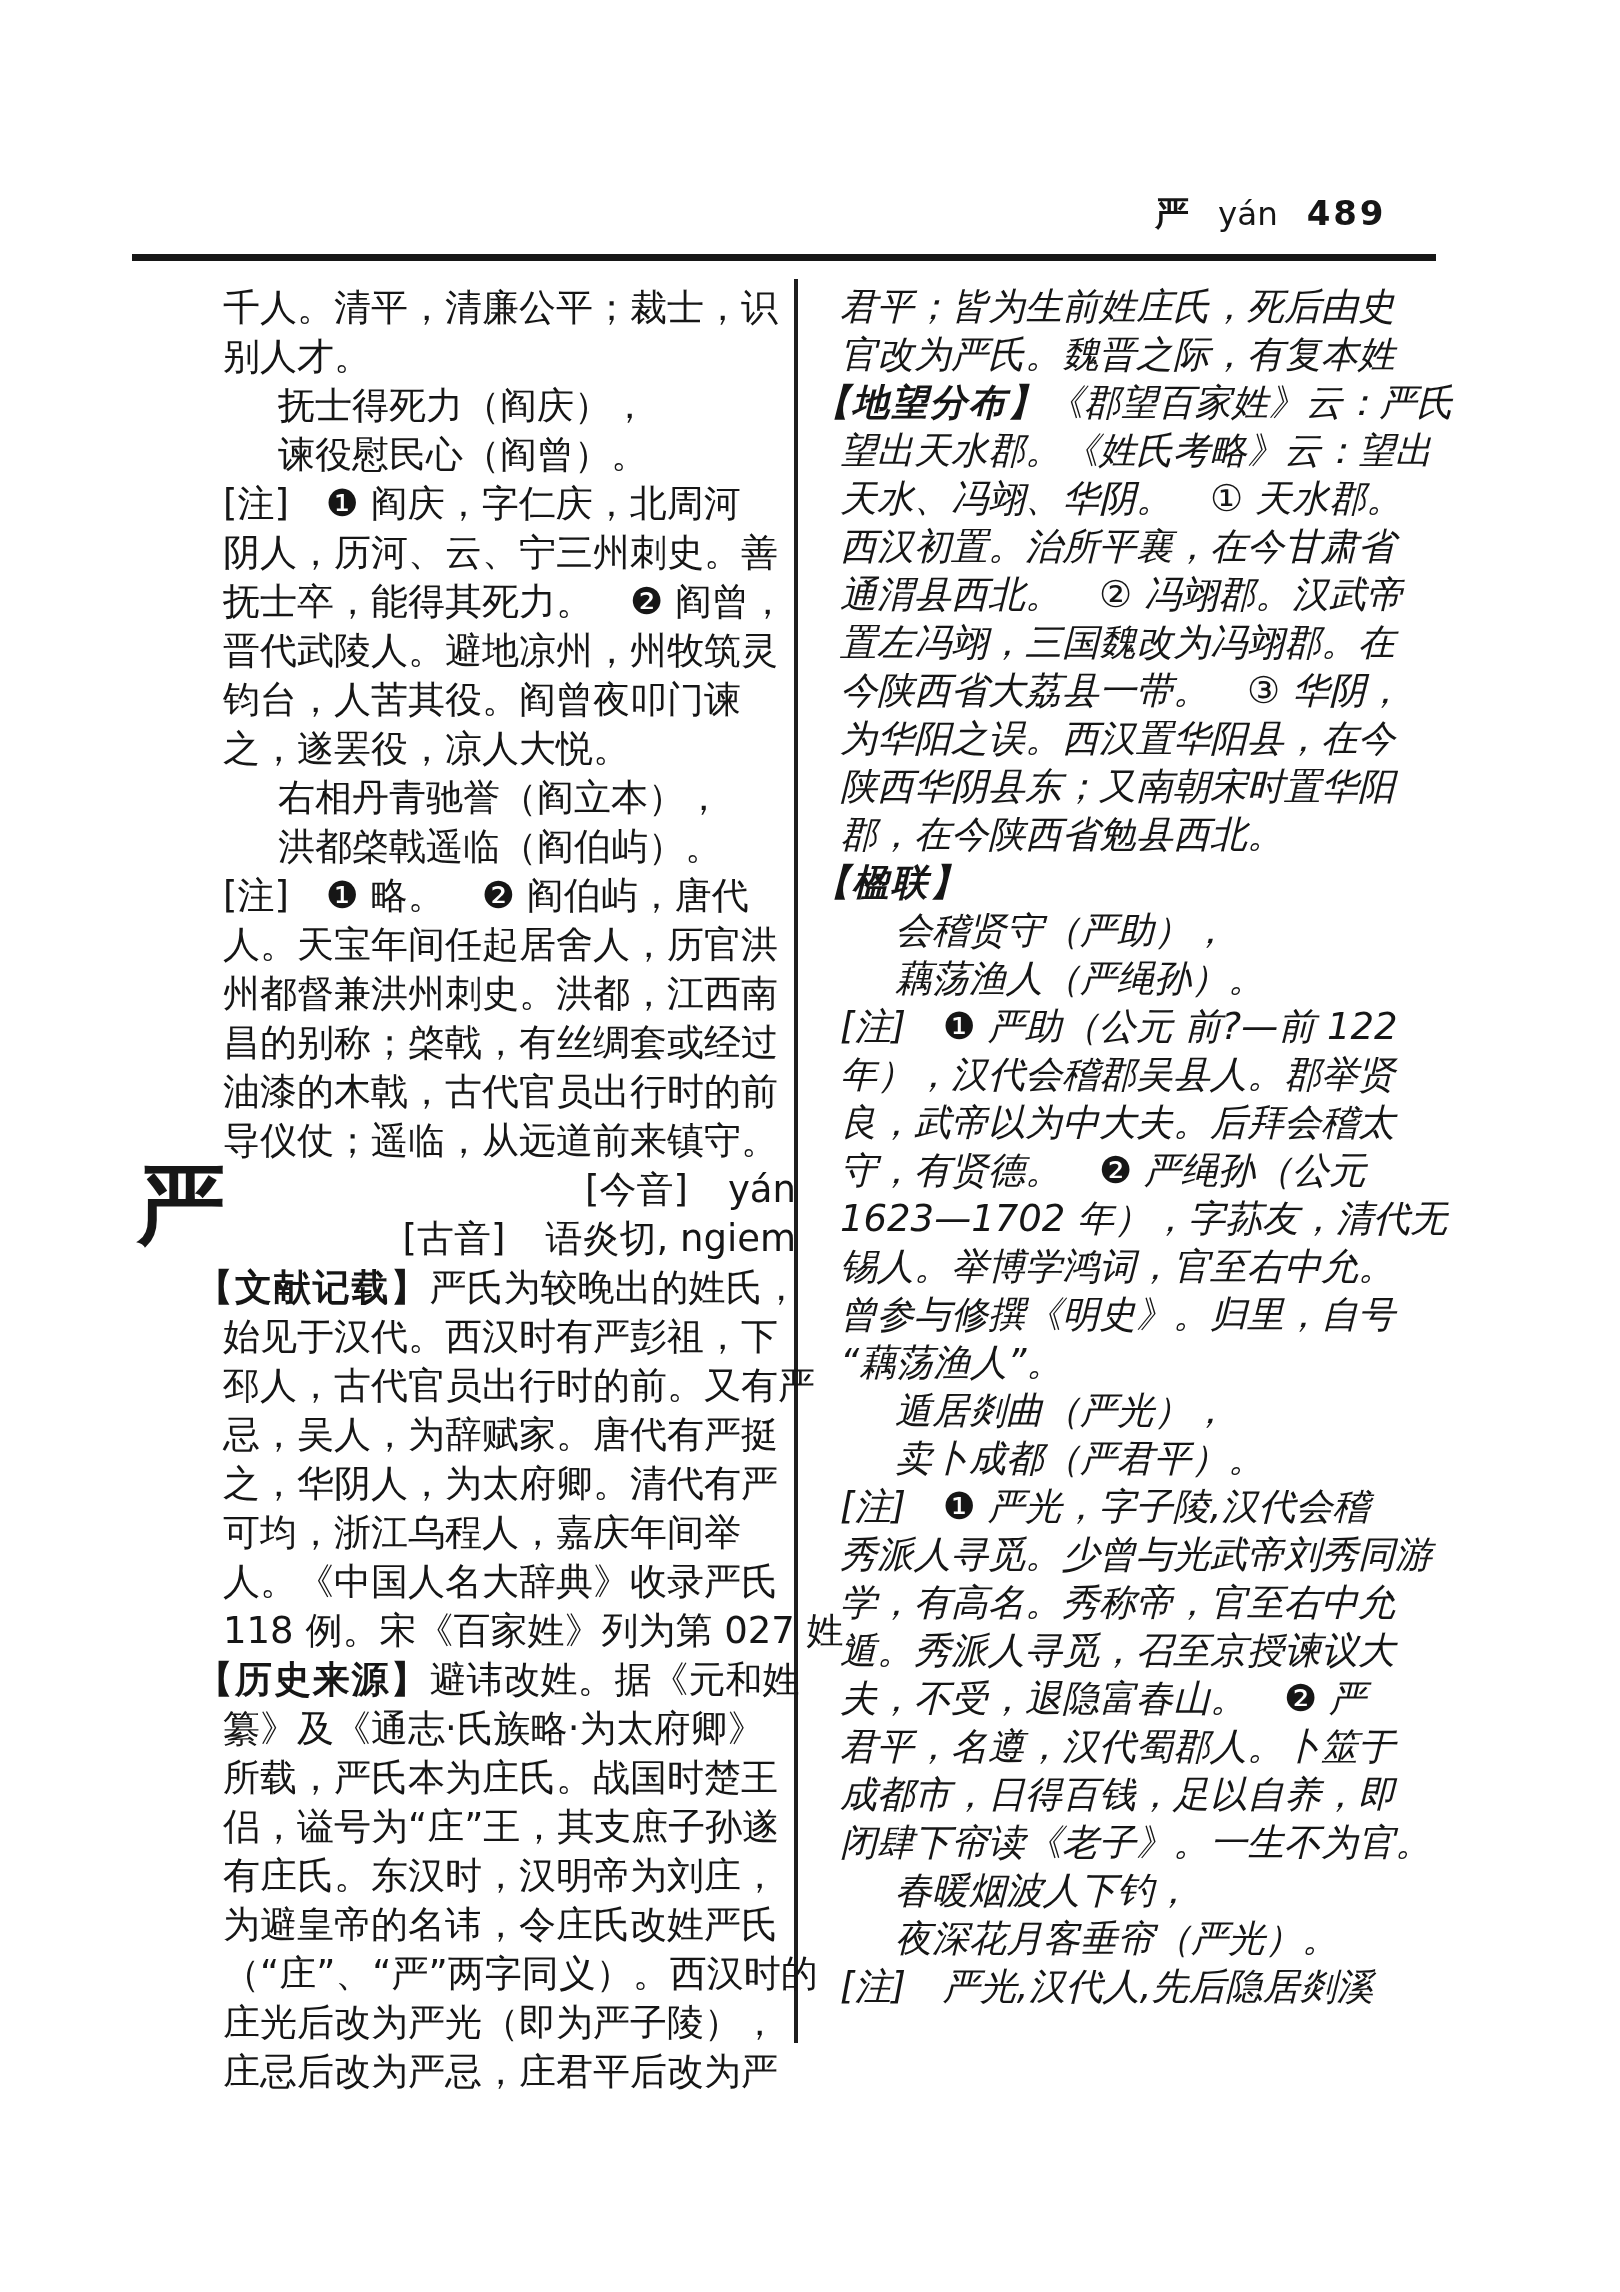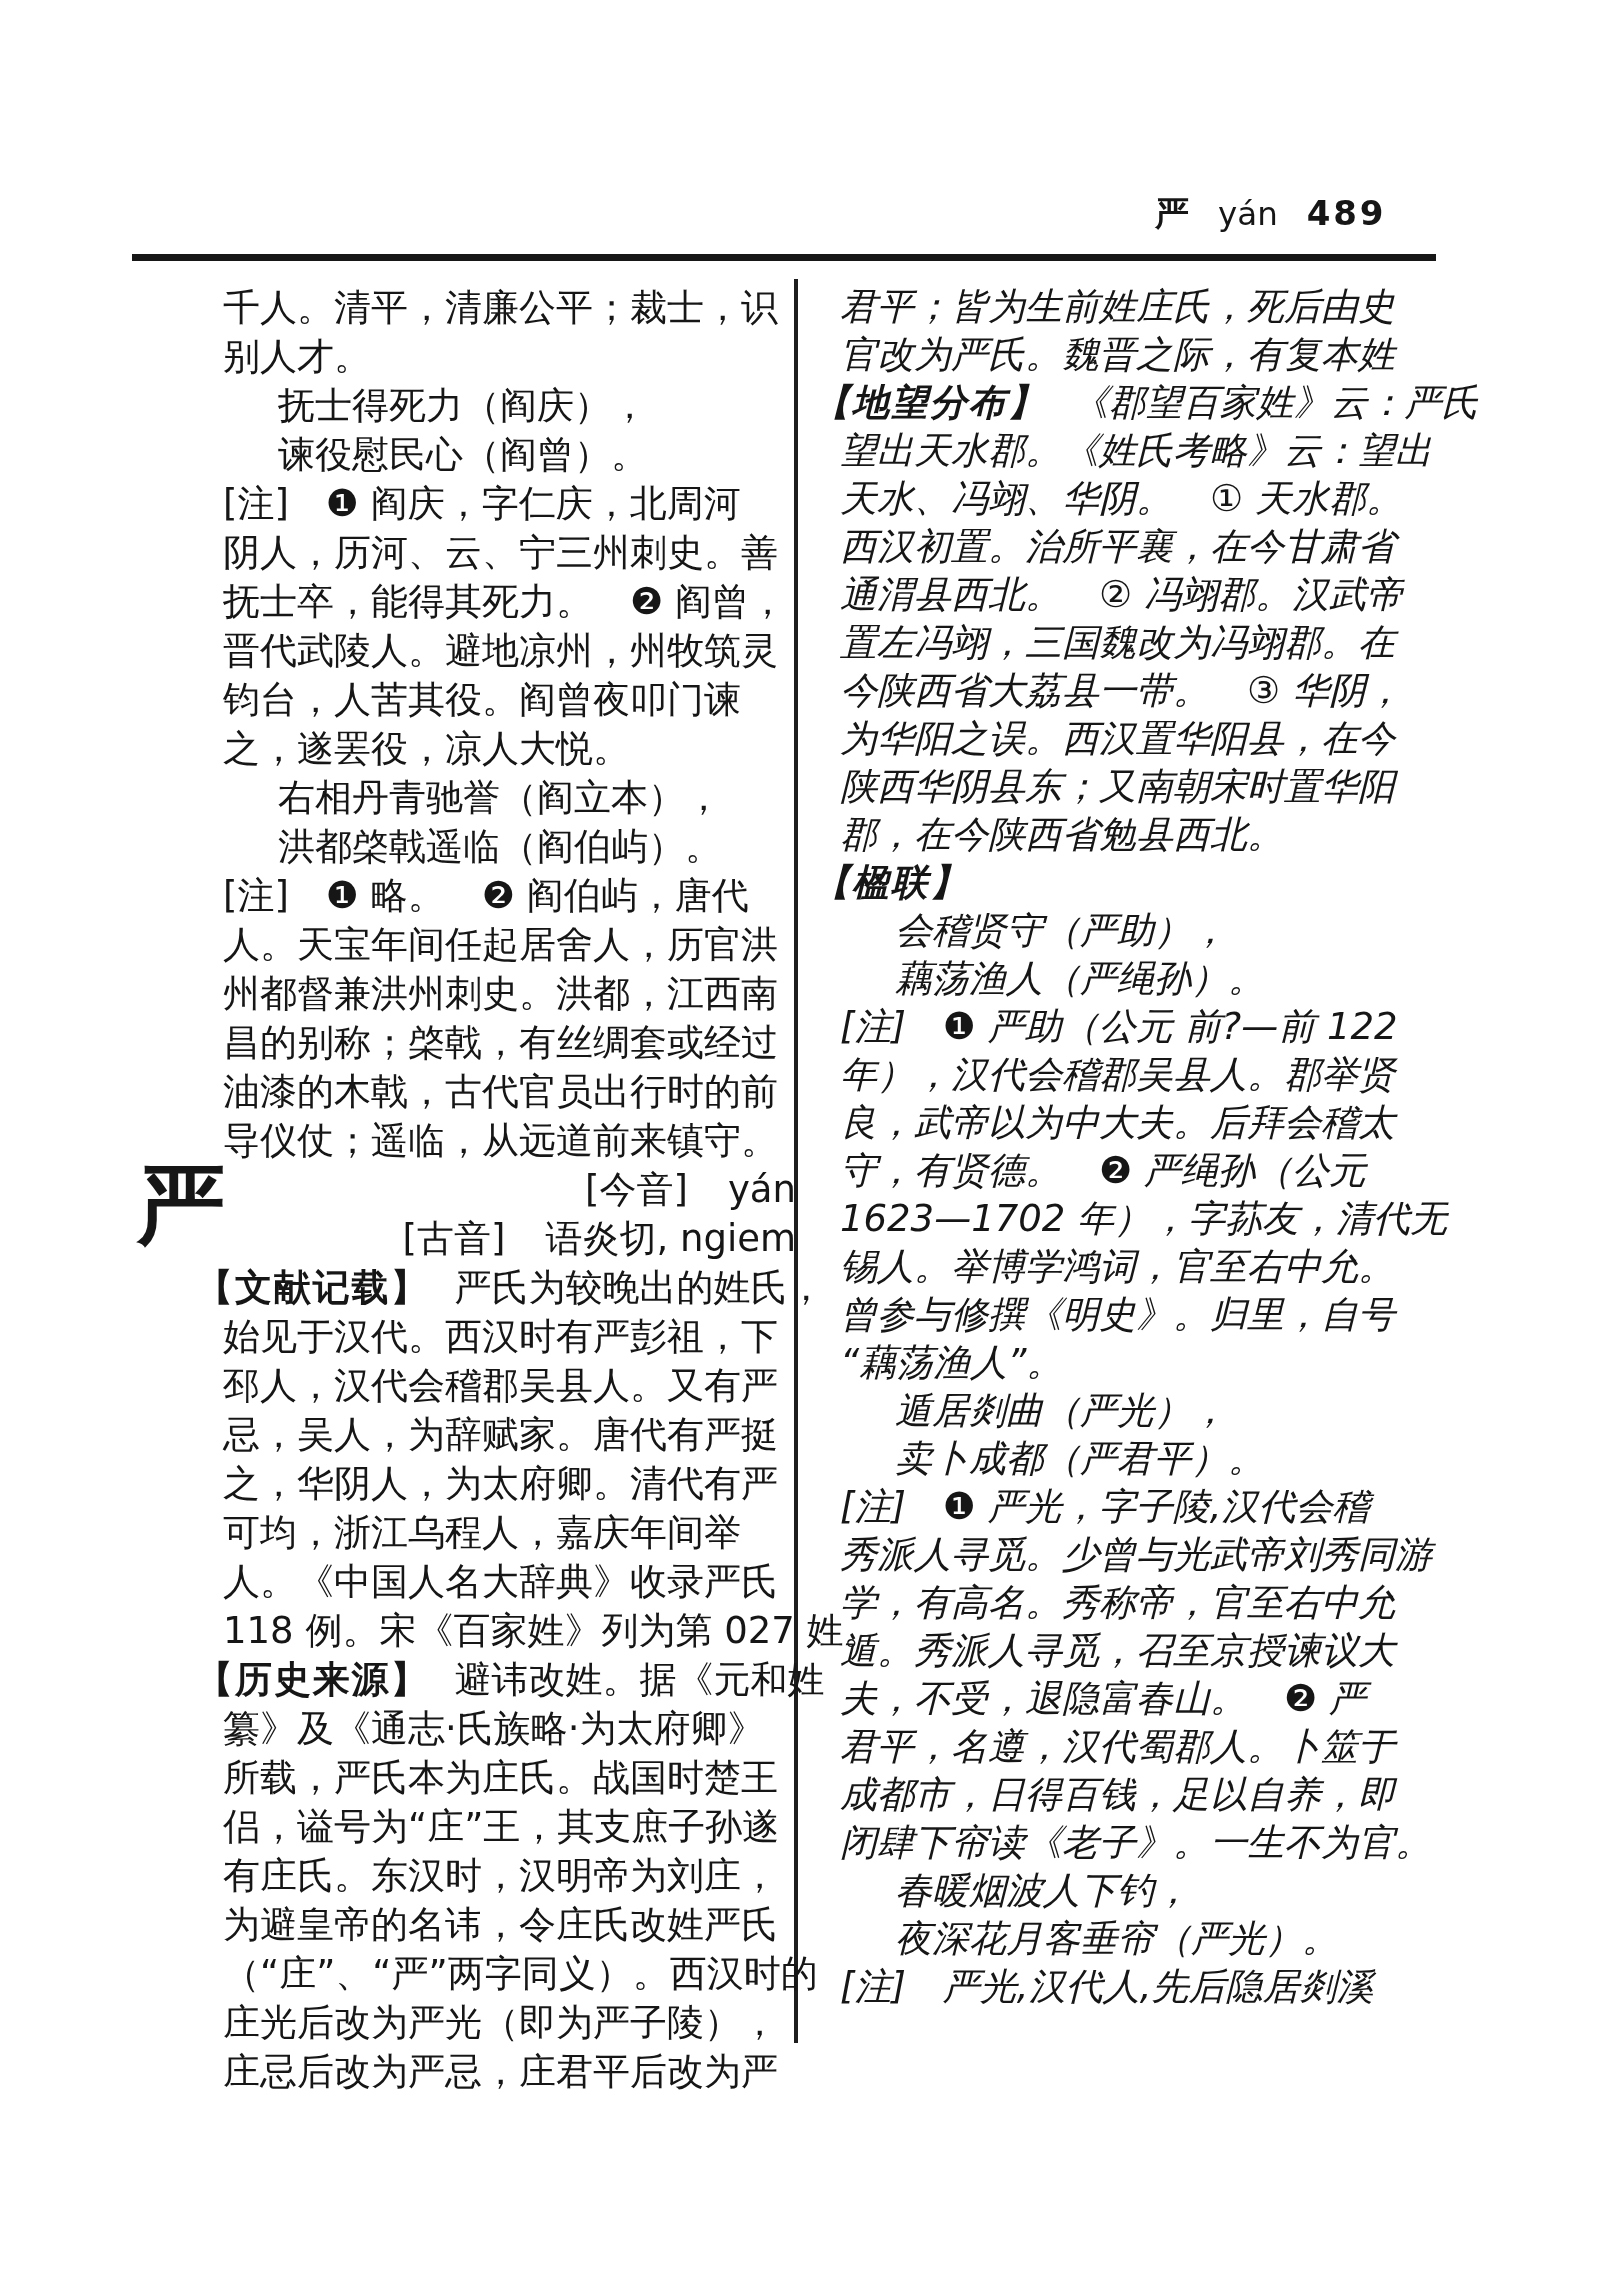--- a/index.html
+++ b/index.html
@@ -17,21 +17,21 @@
   .page-header .py{font-size:32.5px;}
   .page-header .pg{font-weight:bold;letter-spacing:2.9px;}
   .rule{position:absolute;top:254px;left:132px;width:1304px;height:6.7px;background:#171717;}
   .divider{position:absolute;left:794px;top:279px;width:3.8px;height:1764px;background:#1d1d1d;}
   .col{position:absolute;top:283px;font-size:37px;}
   .col-left{left:196px;width:600px;line-height:49px;}
   .col-right{left:813px;width:669px;line-height:48px;font-style:italic;}
   .tl{white-space:pre;padding-left:27px;}
   .tl.hang{padding-left:0;}
   .tl.couplet{padding-left:82px;}
-  .sec{font-weight:bold;margin-right:25px;letter-spacing:1.9px;}
+  .sec{font-weight:bold;letter-spacing:1.9px;}
   .headword-block{position:relative;height:98px;}
   .hw-hanzi{
     position:absolute;left:-59px;top:-3.8px;font-size:88px;line-height:1;
     font-weight:bold;
   }
   .hw-lines{padding-left:73px;text-align:right;}
   .hw-lines .pyv{margin-left:40px;}
 </style>
 </head>
 <body>
@@ -70,21 +70,21 @@
     <div class="headword-block">
       <span class="hw-hanzi">严</span>
       <div class="hw-lines">
         <div class="tl hang"><span>[今音]</span><span class="pyv">yán</span></div>
         <div class="tl hang"><span>[古音]</span><span class="pyv">语炎切, ngiem</span></div>
       </div>
     </div>
 
     <div class="tl hang"><span class="sec">【文献记载】</span><span>严氏为较晚出的姓氏，</span></div>
     <div class="tl">始见于汉代。西汉时有严彭祖，下</div>
-    <div class="tl">邳人，汉代会稽郡吴县人。又有严</div>
+    <div class="tl">邳人，古代官员出行时的前。又有严</div>
     <div class="tl">忌，吴人，为辞赋家。唐代有严挺</div>
     <div class="tl">之，华阴人，为太府卿。清代有严</div>
     <div class="tl">可均，浙江乌程人，嘉庆年间举</div>
     <div class="tl">人。《中国人名大辞典》收录严氏</div>
     <div class="tl">118 例。宋《百家姓》列为第 027 姓。</div>
     <div class="tl hang"><span class="sec">【历史来源】</span><span>避讳改姓。据《元和姓</span></div>
     <div class="tl">纂》及《通志·氏族略·为太府卿》</div>
     <div class="tl">所载，严氏本为庄氏。战国时楚王</div>
     <div class="tl">侣，谥号为“庄”王，其支庶子孙遂</div>
     <div class="tl">有庄氏。东汉时，汉明帝为刘庄，</div>

